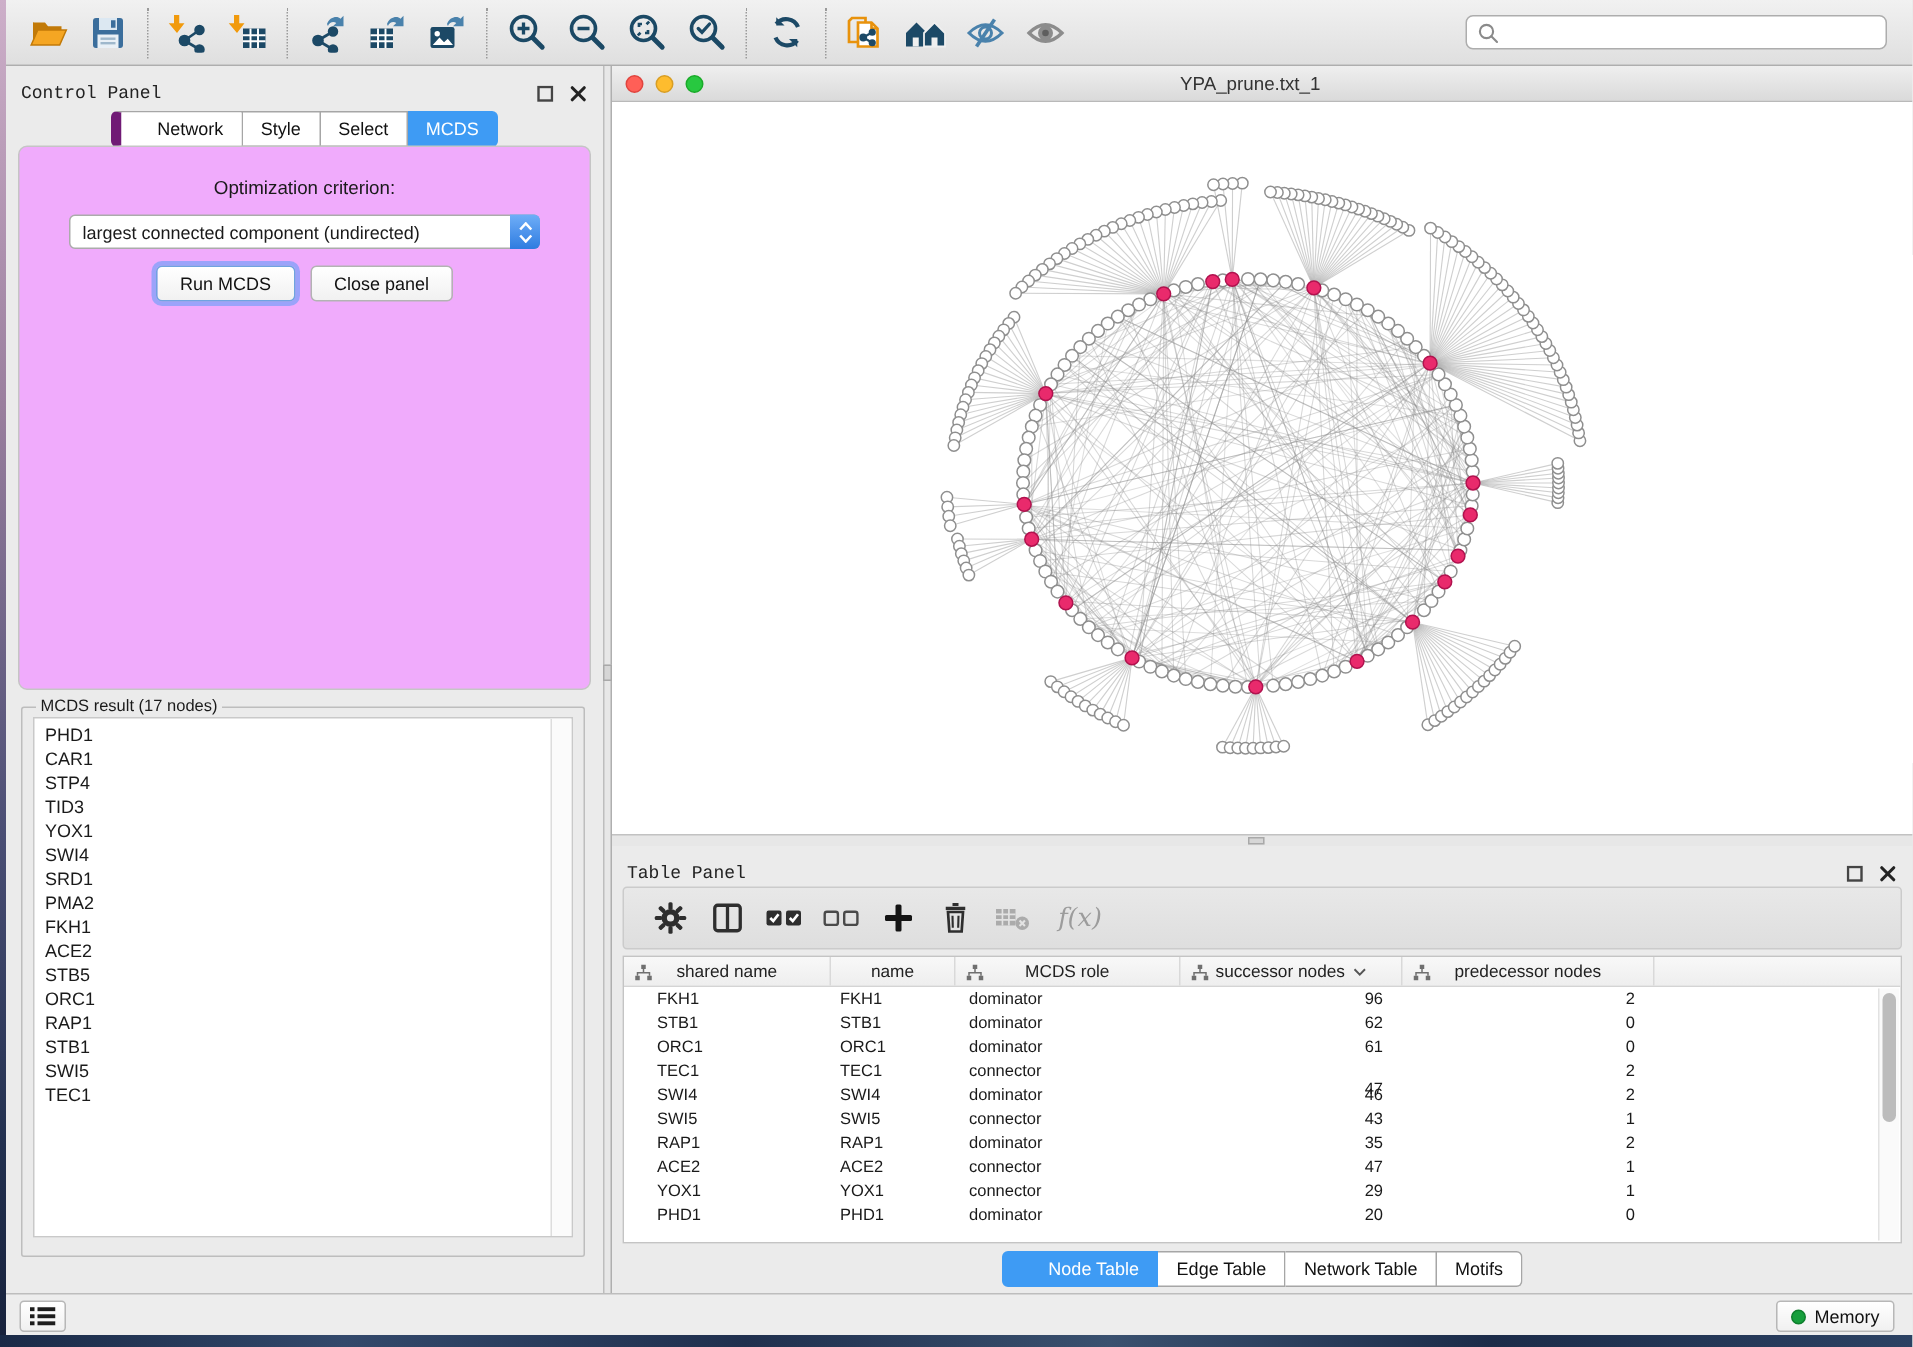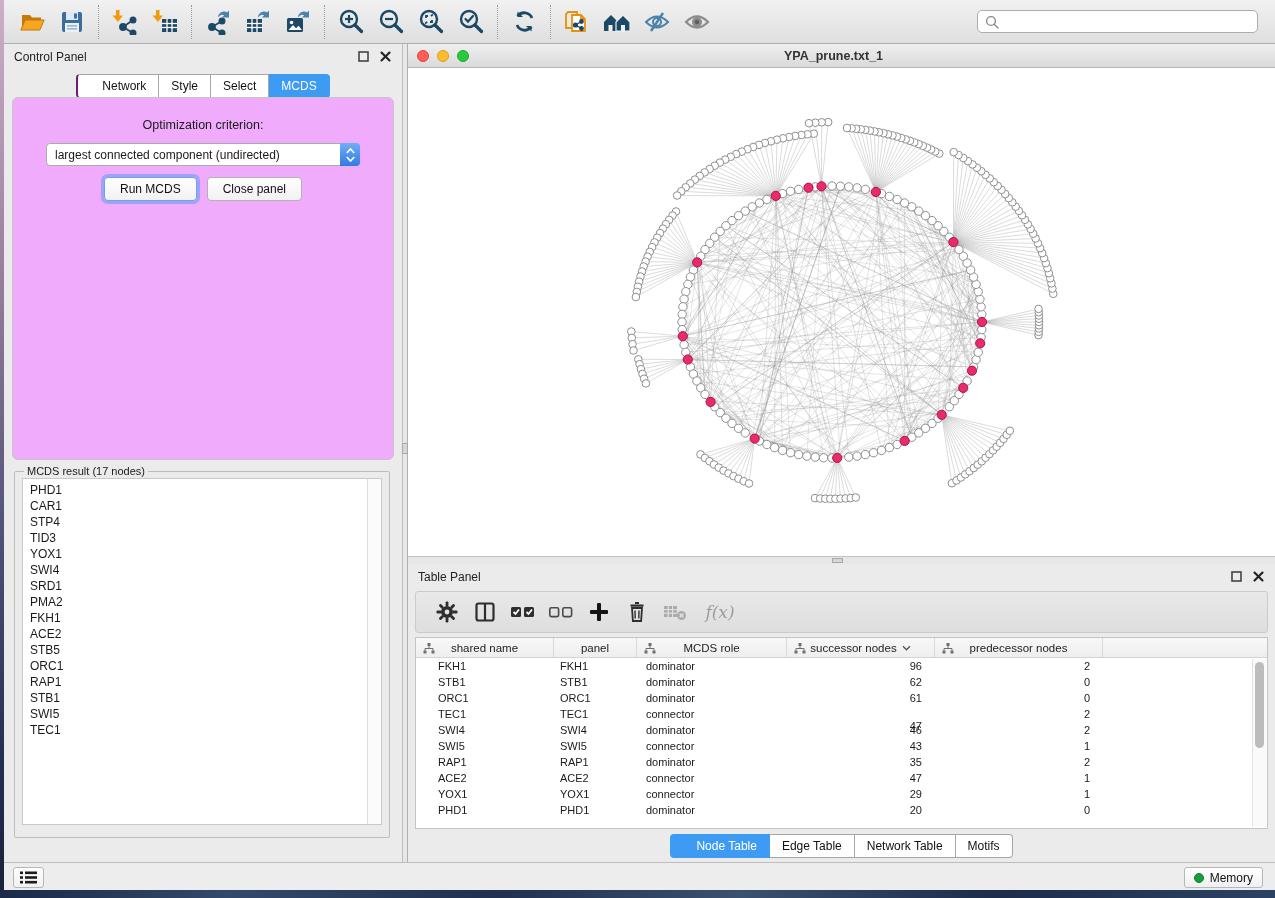--- a/index.html
+++ b/index.html
@@ -19,28 +19,28 @@
     display:flex; align-items:center; padding-left:8px; }
   .tbtn { width:40px; height:38px; display:flex; align-items:center; justify-content:center;
     background:transparent; border:none; cursor:default; }
   .tsep { width:1px; height:34px; margin:0 6px; border-left:1px dotted #9A9A9A; }
   #search-box { margin-left:auto; margin-right:17px; width:281px; height:23px; background:#fff;
     border:1px solid #ADADAD; border-radius:5px; display:flex; align-items:center; padding:0 7px; }
   #search-box input { border:none; outline:none; flex:1; font-size:12px; background:transparent; margin-left:5px; font-family:"Liberation Sans",sans-serif;}
 
   
   #control-panel { position:absolute; left:4px; top:44px; width:398px; height:818px; background:#EBEBEB; }
-  .panel-titlebar { height:25px; display:flex; align-items:center; padding:0 10px; }
+  .panel-titlebar { height:25px; display:flex; align-items:flex-end; padding:0 10px;font-family:Liberation Mono, monospace; }
   .panel-title { font-size:12px; color:#222; }
   .panel-winbtns { margin-left:auto; display:flex; gap:9px; align-items:center; }
   .winbtn { width:13px; height:13px; display:flex; align-items:center; justify-content:center; background:none; border:none; }
 
   #cp-tabs { position:absolute; left:0; top:30px; width:100%; display:flex; justify-content:center; }
   .seg-tab { font-size:12px; padding:4px 12px; background:#fff; border:1px solid #A6A6A6; border-left:none; color:#111; cursor:default; }
-  .seg-tab.first { border-left:2px solid #701a75; border-radius:4px 0 0 4px;padding-left:24px; }
+  .seg-tab.first { border-left:7px solid #701a75; border-radius:4px 0 0 4px;padding-left:24px; }
   .seg-tab.last { border-radius:0 4px 4px 0; }
   .seg-tab.active { background:#3E9BF4; border-color:#3E9BF4; color:#fff; }
 
   #cp-card { position:absolute; left:8px; top:53px; width:382px; height:363px;
     background:#f0abfc; border:1px solid #C5C5C5; border-radius:6px; }
   #opt-label { text-align:center; margin-top:20px; font-size:12.5px; }
   #opt-select { position:relative; margin:11px auto 0 auto; width:314px; height:23px; background:#fff;
     border:1px solid #ABABAB; border-radius:4px; font-size:12px; display:flex; align-items:center; padding-left:8px; }
   #opt-stepper { position:absolute; right:-1px; top:-1px; width:20px; height:23px; border-radius:0 4px 4px 0;
     background:linear-gradient(#6FAEF8,#2F7CE0); display:flex; flex-direction:column; align-items:center; justify-content:center; gap:2px; }
@@ -62,21 +62,21 @@
   #v-grip { position:absolute; left:402px; top:443px; width:6px; height:11px; background:#D6D6D6; border:1px solid #A9A9A9; }
   #h-divider { position:absolute; left:408px; top:556px; width:867px; height:8px; background:#E7E7E7; border-top:1px solid #C2C2C2; }
   #h-grip { position:absolute; left:832px; top:558px; width:11px; height:5px; background:#D6D6D6; border:1px solid #A9A9A9; }
 
   
   #net-window { position:absolute; left:408px; top:44px; width:867px; height:512px; background:#fff; }
   #net-titlebar { height:24px; background:linear-gradient(#EFEFEF,#DADADA); border-bottom:1px solid #B9B9B9;
     display:flex; align-items:center; position:relative; }
   #traffic { display:flex; gap:8px; margin-left:9px; }
   .tl { width:12px; height:12px; border-radius:50%; }
-  #net-title { position:absolute; left:0; right:16px; text-align:center; font-size:12.5px; font-weight:700; color:#333; }
+  #net-title { position:absolute; left:0; right:16px; text-align:center; font-size:12.5px; font-weight:400; color:#333; }
   #net-canvas { position:absolute; left:0; top:24px; width:867px; height:488px; background:#fff; }
 
   
   #table-panel { position:absolute; left:408px; top:564px; width:867px; height:298px; background:#EBEBEB; }
   #tp-toolbar { margin:2px 7px 0 7px; height:42px; background:linear-gradient(#E8E8E8,#DEDEDE);
     border:1px solid #CBCBCB; border-radius:3px; display:flex; align-items:center; gap:0; padding-left:12px; }
   .tp-btn { width:38px; height:36px; display:flex; align-items:center; justify-content:center; background:none; border:none; }
   #fx-label { font-family:"DejaVu Serif", serif; font-style:italic; font-size:17px; color:#9C9C9C; }
 
   #table-box { position:relative; margin:4px 7px 0 7px; height:192px; background:#fff; border:1px solid #C4C4C4; overflow:hidden; }
@@ -1199,21 +1199,21 @@
             <g fill="#6f6f6f" stroke="#6f6f6f">
               <rect x="4.5" y="0" width="3" height="3" stroke="none"></rect>
               <rect x="0.5" y="7.5" width="3" height="3" stroke="none"></rect>
               <rect x="8.5" y="7.5" width="3" height="3" stroke="none"></rect>
               <path d="M6 3 v2.5 M2 7.5 V5.5 H10 V7.5" fill="none" stroke-width="1"></path>
             </g>
           </svg>
           <span>shared name</span>
         </div>
         <div class="th" style="width: 83px;">
-          <span>panel</span>
+          <span>name</span>
         </div>
         <div class="th" style="width: 150px;">
           <svg class="tree-ic" width="12" height="11" viewBox="0 0 12 11">
             <g fill="#6f6f6f" stroke="#6f6f6f">
               <rect x="4.5" y="0" width="3" height="3" stroke="none"></rect>
               <rect x="0.5" y="7.5" width="3" height="3" stroke="none"></rect>
               <rect x="8.5" y="7.5" width="3" height="3" stroke="none"></rect>
               <path d="M6 3 v2.5 M2 7.5 V5.5 H10 V7.5" fill="none" stroke-width="1"></path>
             </g>
           </svg>

